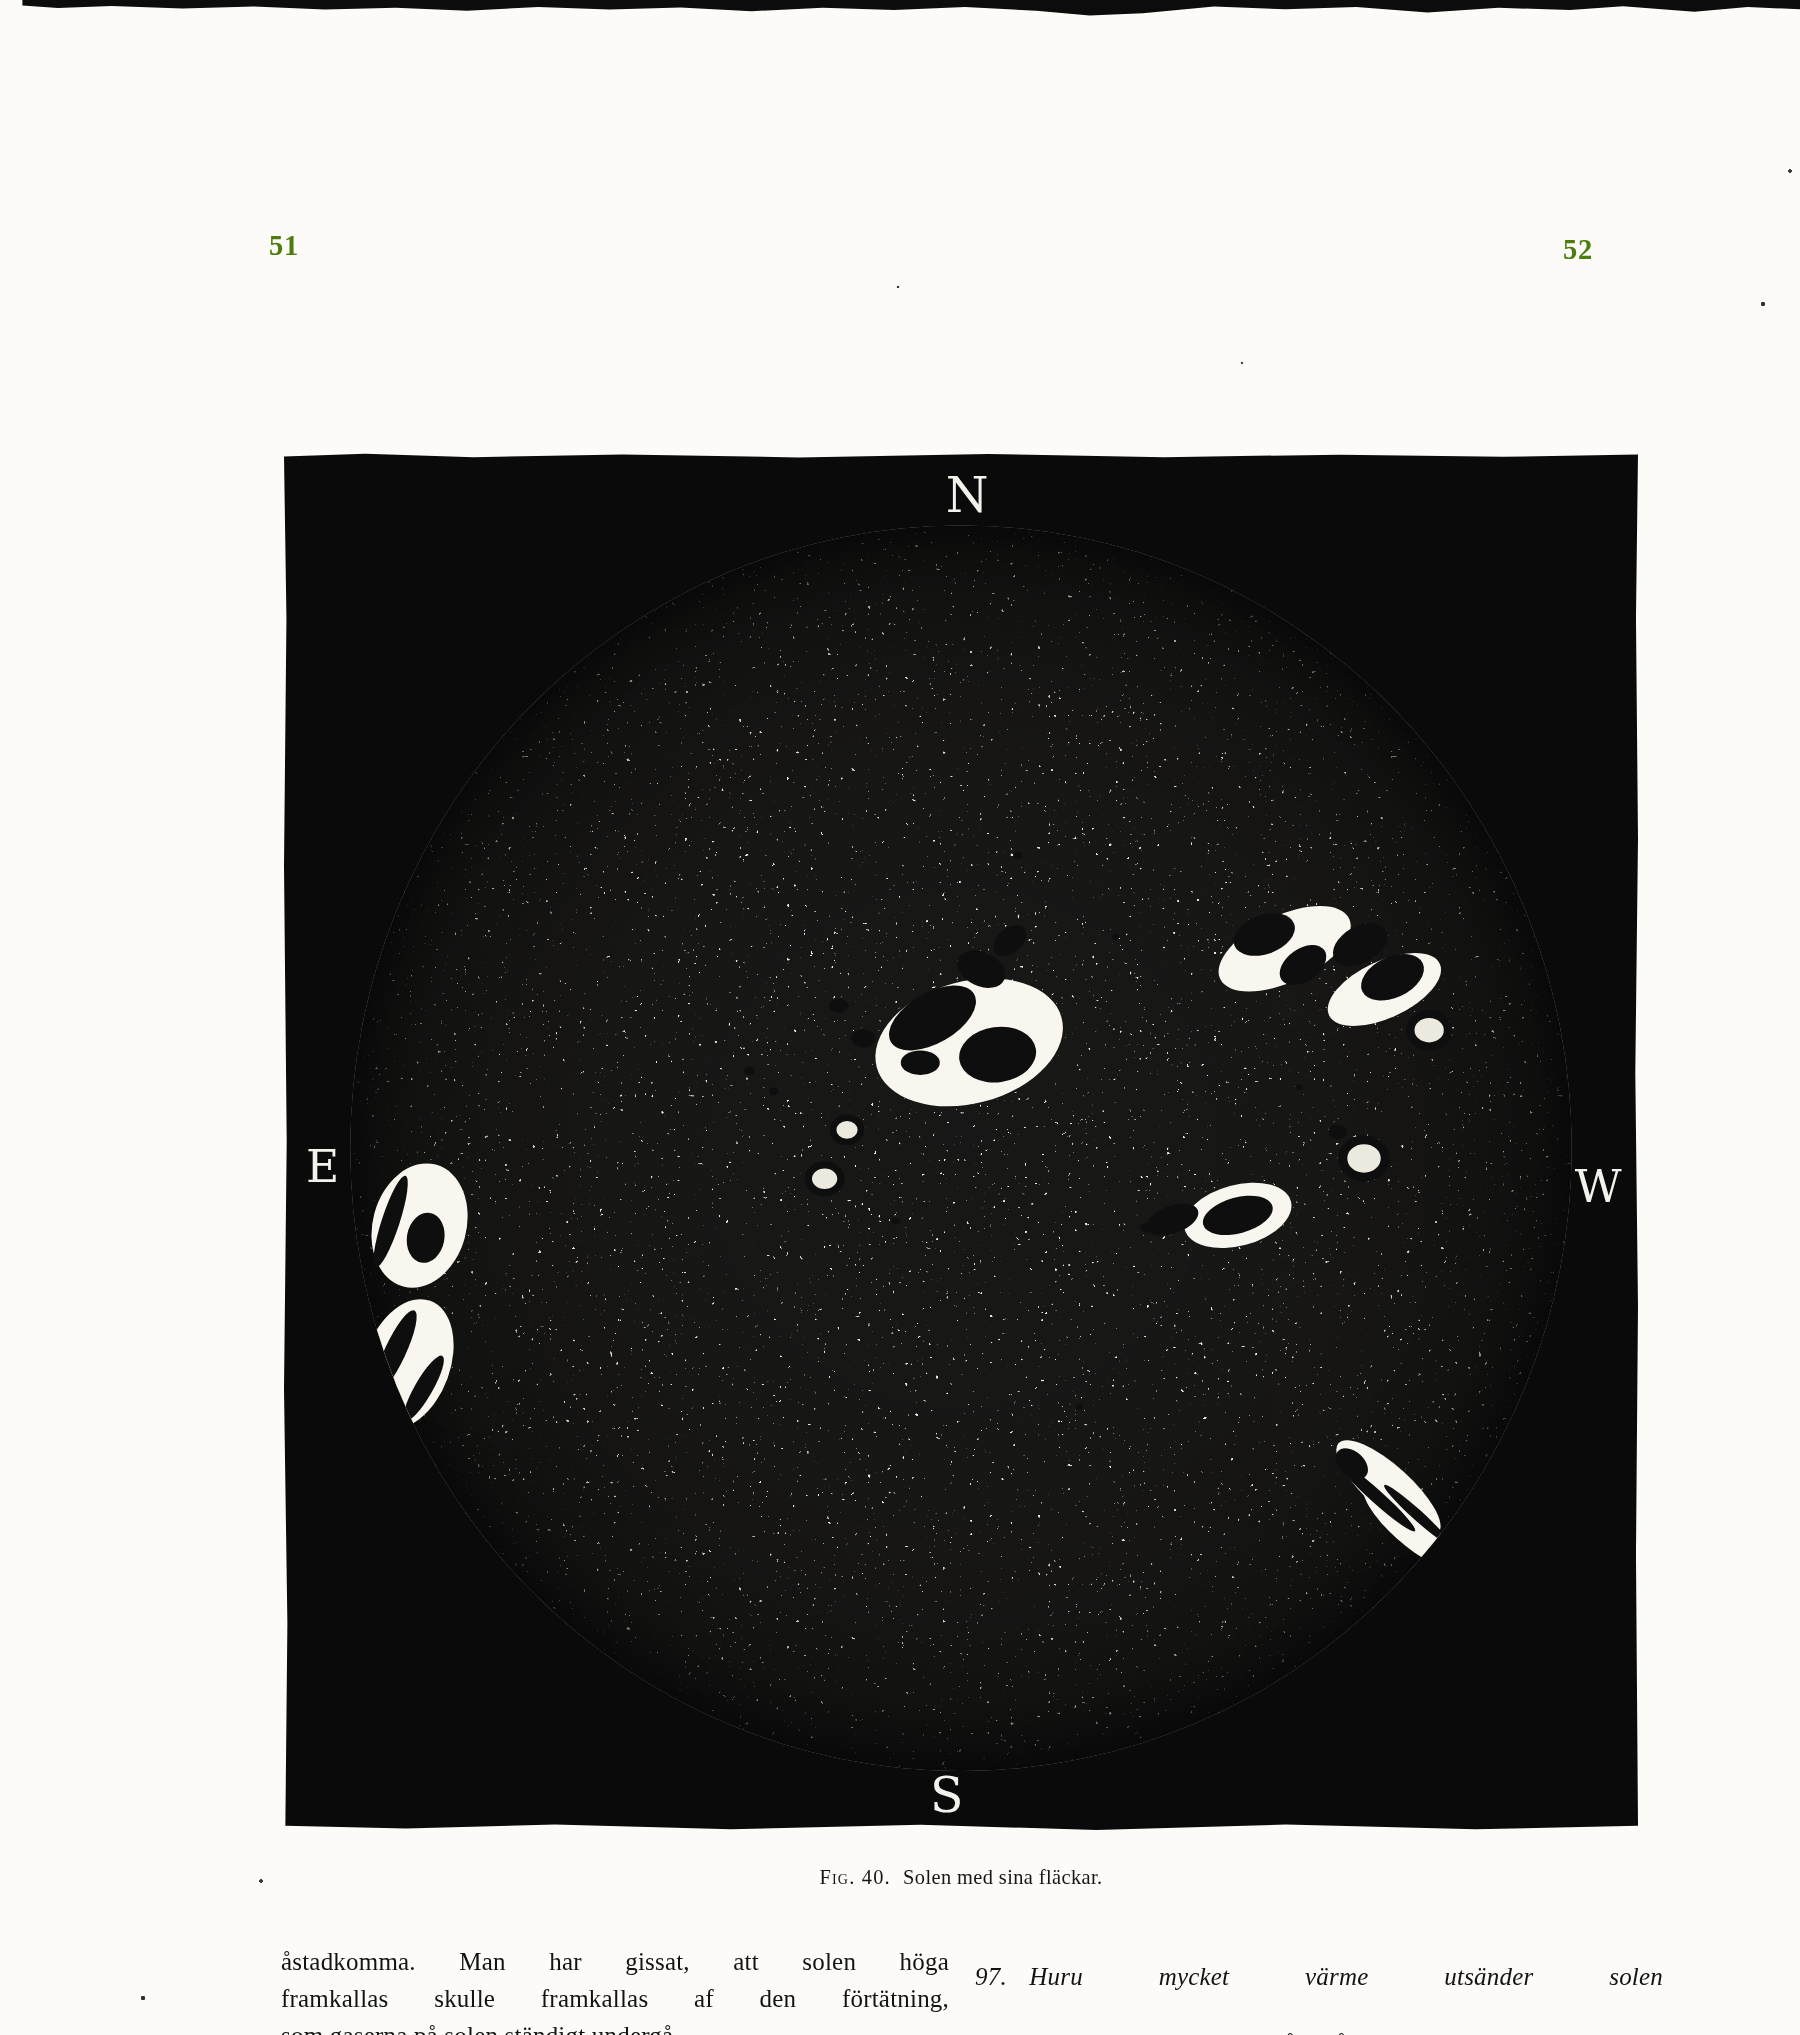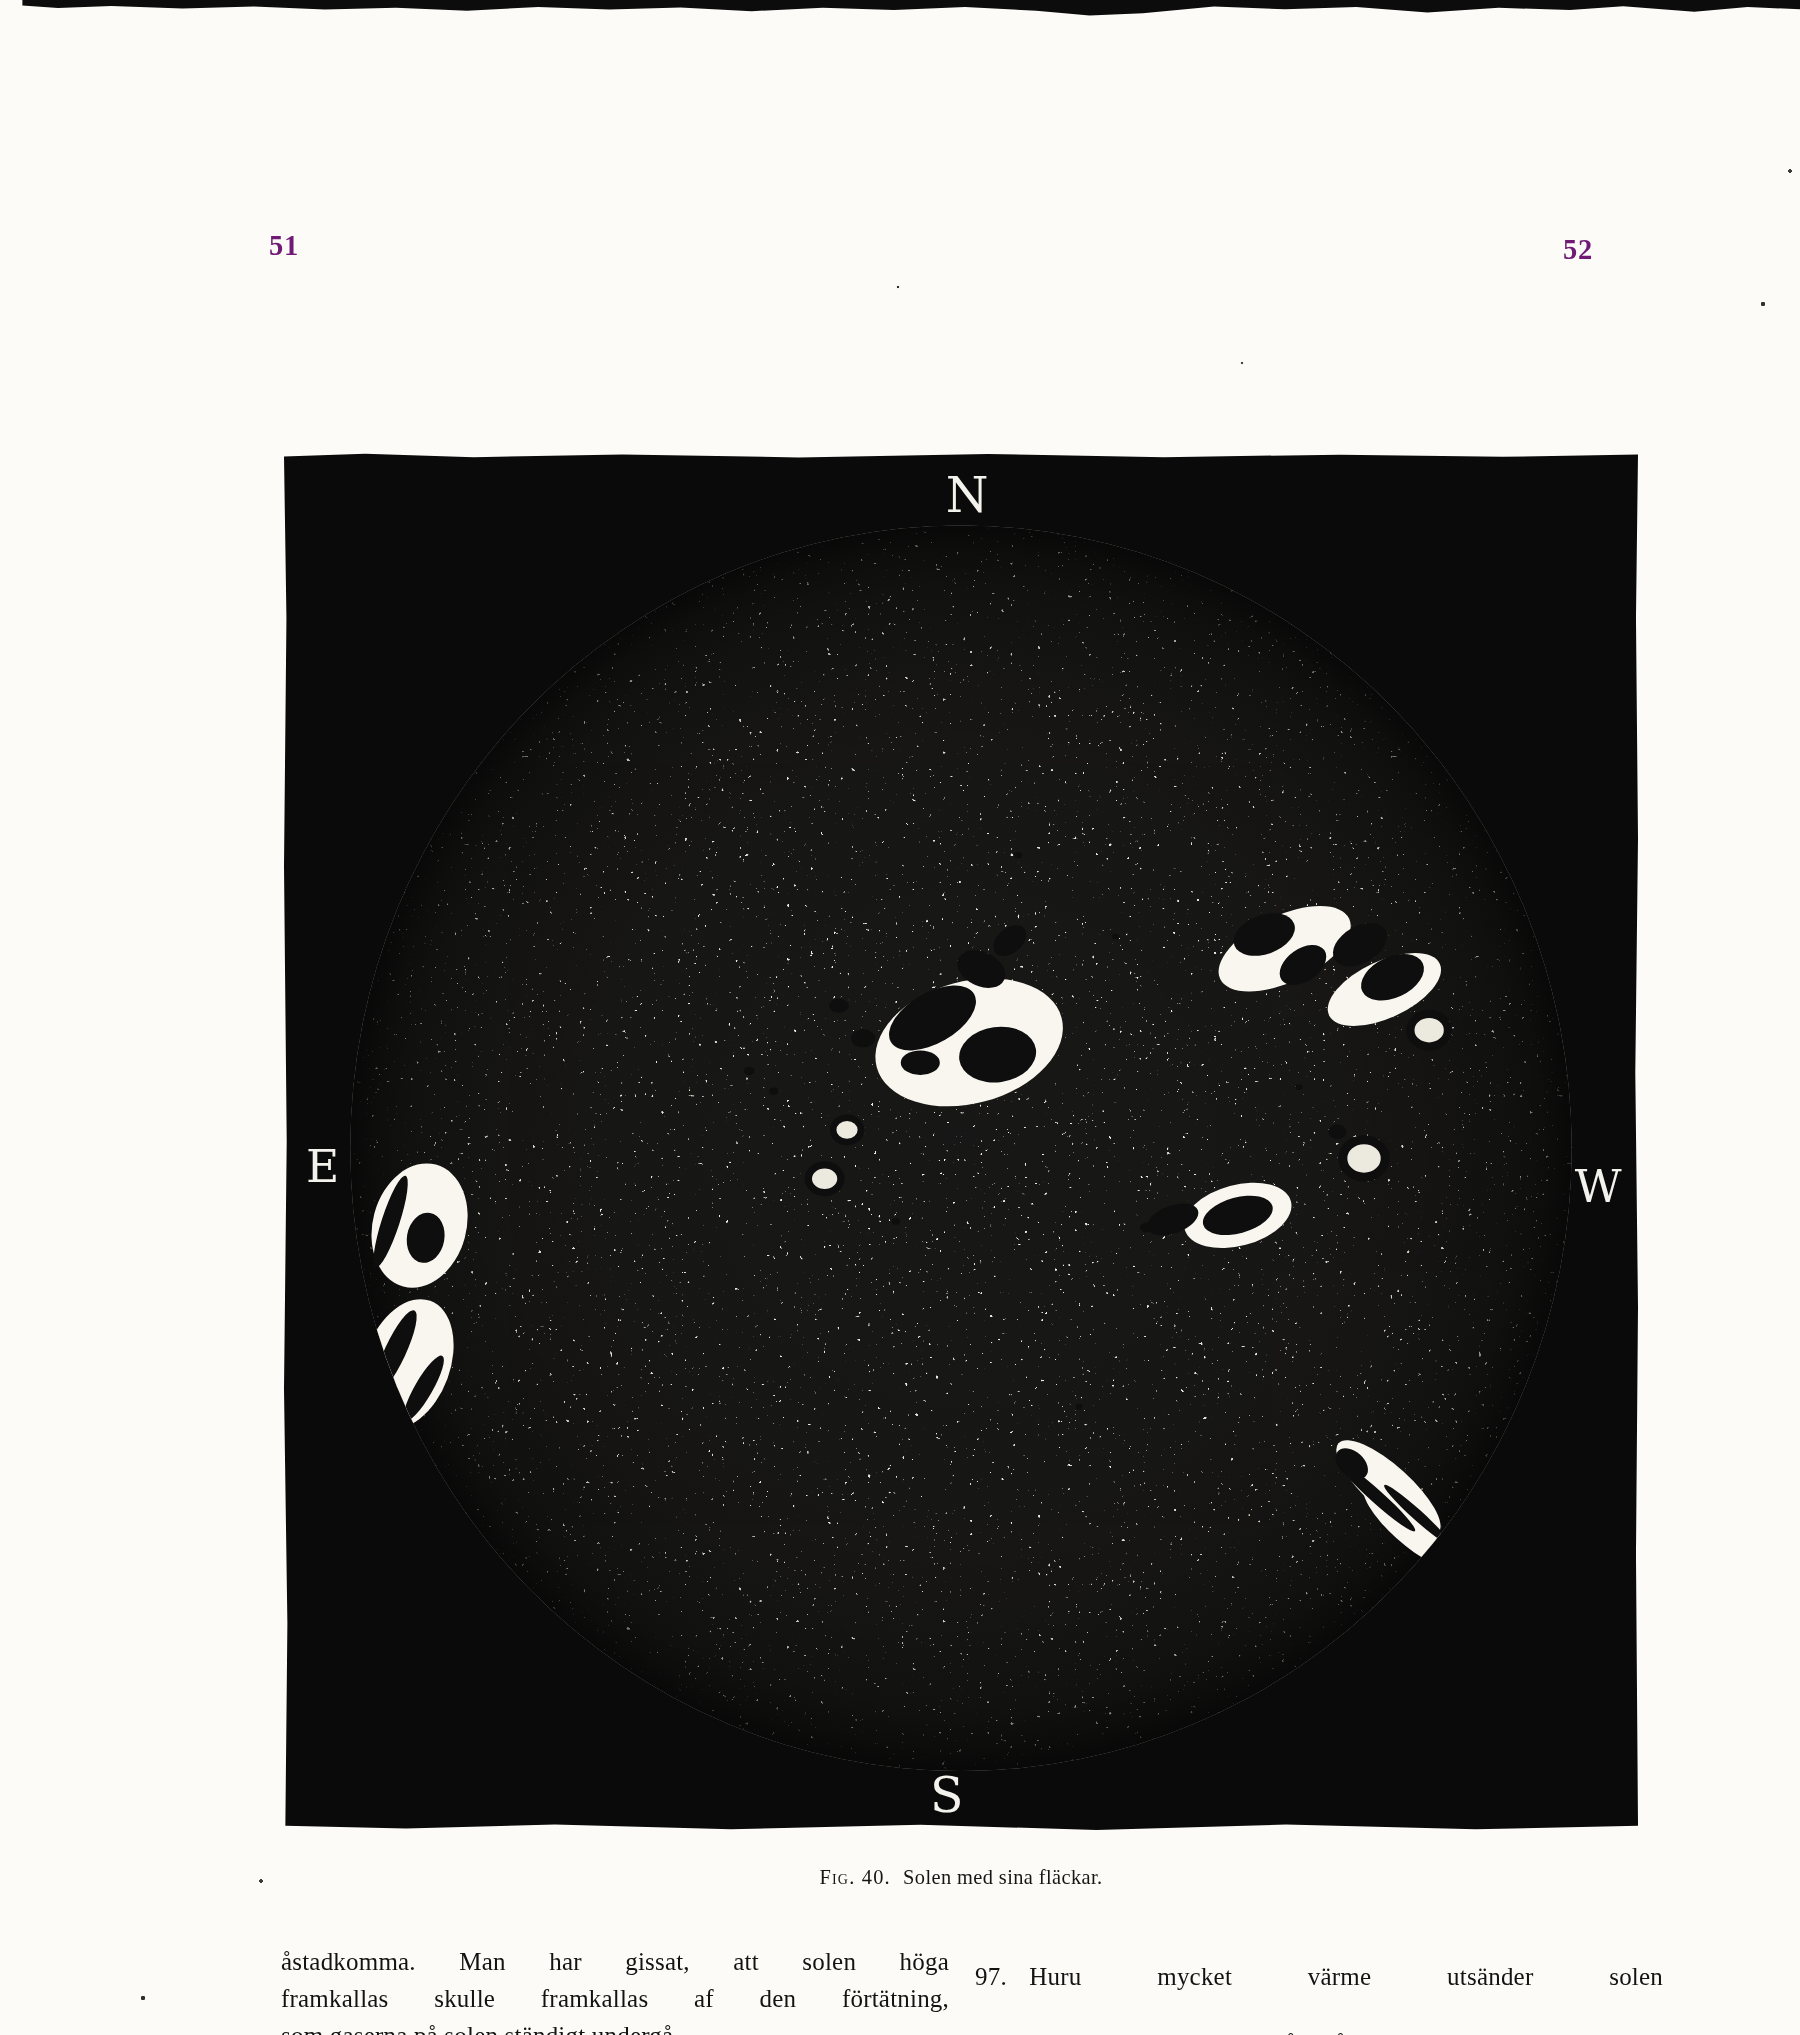--- a/index.html
+++ b/index.html
@@ -24,21 +24,21 @@
       radial-gradient(circle at 1763px 304px,#303030 0 2px,transparent 2.4px),
       radial-gradient(circle at 1790px 171px,#3c3c3c 0 1.6px,transparent 2px),
       radial-gradient(circle at 1242px 363px,#444 0 1.2px,transparent 1.6px),
       radial-gradient(circle at 598px 2539px,#333 0 1.6px,transparent 2px),
       radial-gradient(circle at 399px 2437px,#3f3f3f 0 1.2px,transparent 1.6px),
       radial-gradient(circle at 898px 287px,#2f2f2f 0 1.2px,transparent 1.6px);
     background-repeat:no-repeat;
   }
   .pagenum{
     position:absolute;
-    font-size:28.5px;font-weight:bold;letter-spacing:0.8px;color:#701a75;
+    font-size:28.5px;font-weight:bold;letter-spacing:0.8px;color:#4d7c0f;
   }
   .pagenum.left{left:269px;top:230px;}
   .pagenum.right{left:1563px;top:234px;}
   .figure{
     position:absolute;left:284px;top:453px;width:1354px;height:1377px;
     background:#0a0a0a;
     clip-path:polygon(0% 0.25%,6% 0.05%,14% 0.3%,25% 0.1%,38% 0.32%,52% 0.08%,65% 0.3%,78% 0.12%,90% 0.28%,100% 0.1%,99.85% 12%,100% 28%,99.8% 45%,100% 62%,99.85% 80%,100% 99.7%,88% 99.95%,74% 99.6%,60% 100%,47% 99.62%,33% 99.95%,20% 99.6%,9% 99.9%,0.1% 99.7%,0.25% 85%,0% 68%,0.2% 50%,0% 30%,0.18% 12%);
   }
   .figure svg{position:absolute;inset:0;width:100%;height:100%;}
   .caption{
@@ -50,21 +50,21 @@
     position:absolute;top:1943px;
     font-size:25px;line-height:37px;letter-spacing:0.2px;color:#131313;
   }
   .col.leftcol{left:281px;width:668px;}
   .col.rightcol{left:975px;width:688px;}
   .line{text-align:justify;text-align-last:justify;}
   .line.last{text-align-last:left;}
   .line.center{text-align:center;text-align-last:center;}
   .num{margin-right:22.4px;}
   .tblock.heading{margin-bottom:7.3px;}
-  .tblock.heading .line{line-height:67px;}
+  .tblock.heading .line{font-style:italic;line-height:67px;}
 </style>
 </head>
 <body>
 
 <div class="page">
 
   <div class="scanband"></div>
   <div class="speckles"></div>
 
   <div class="pagenum left">51</div>

